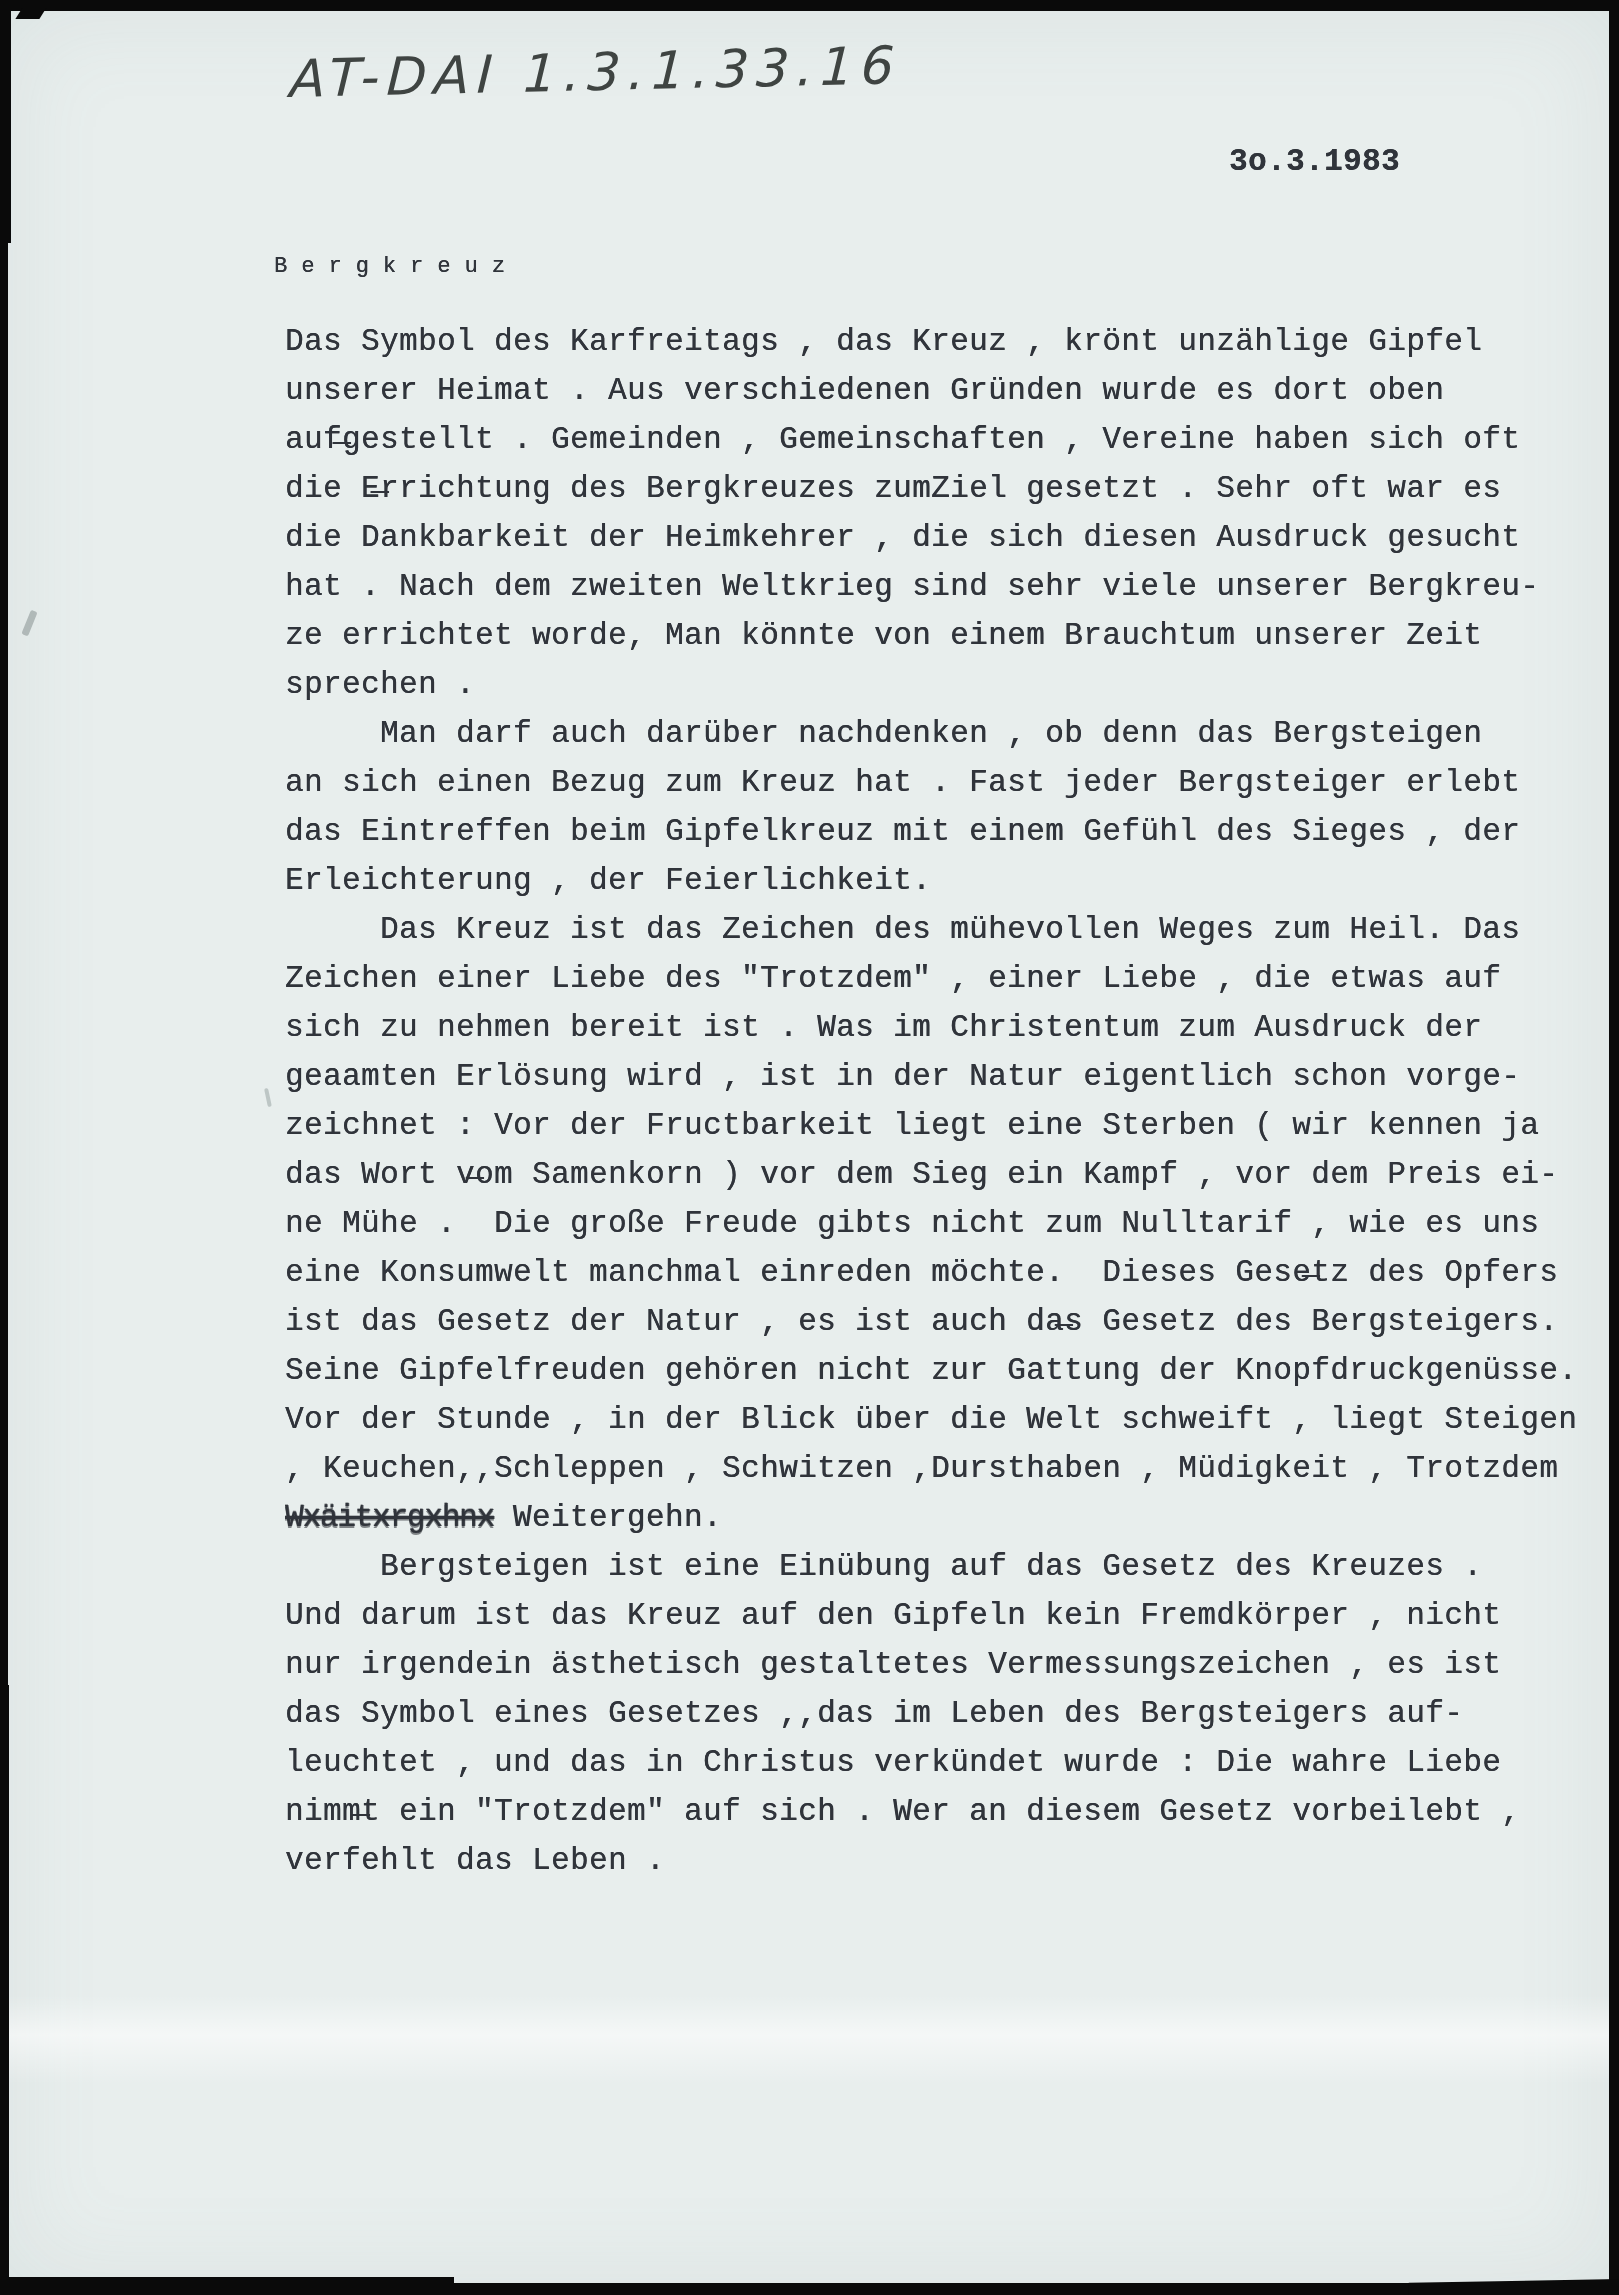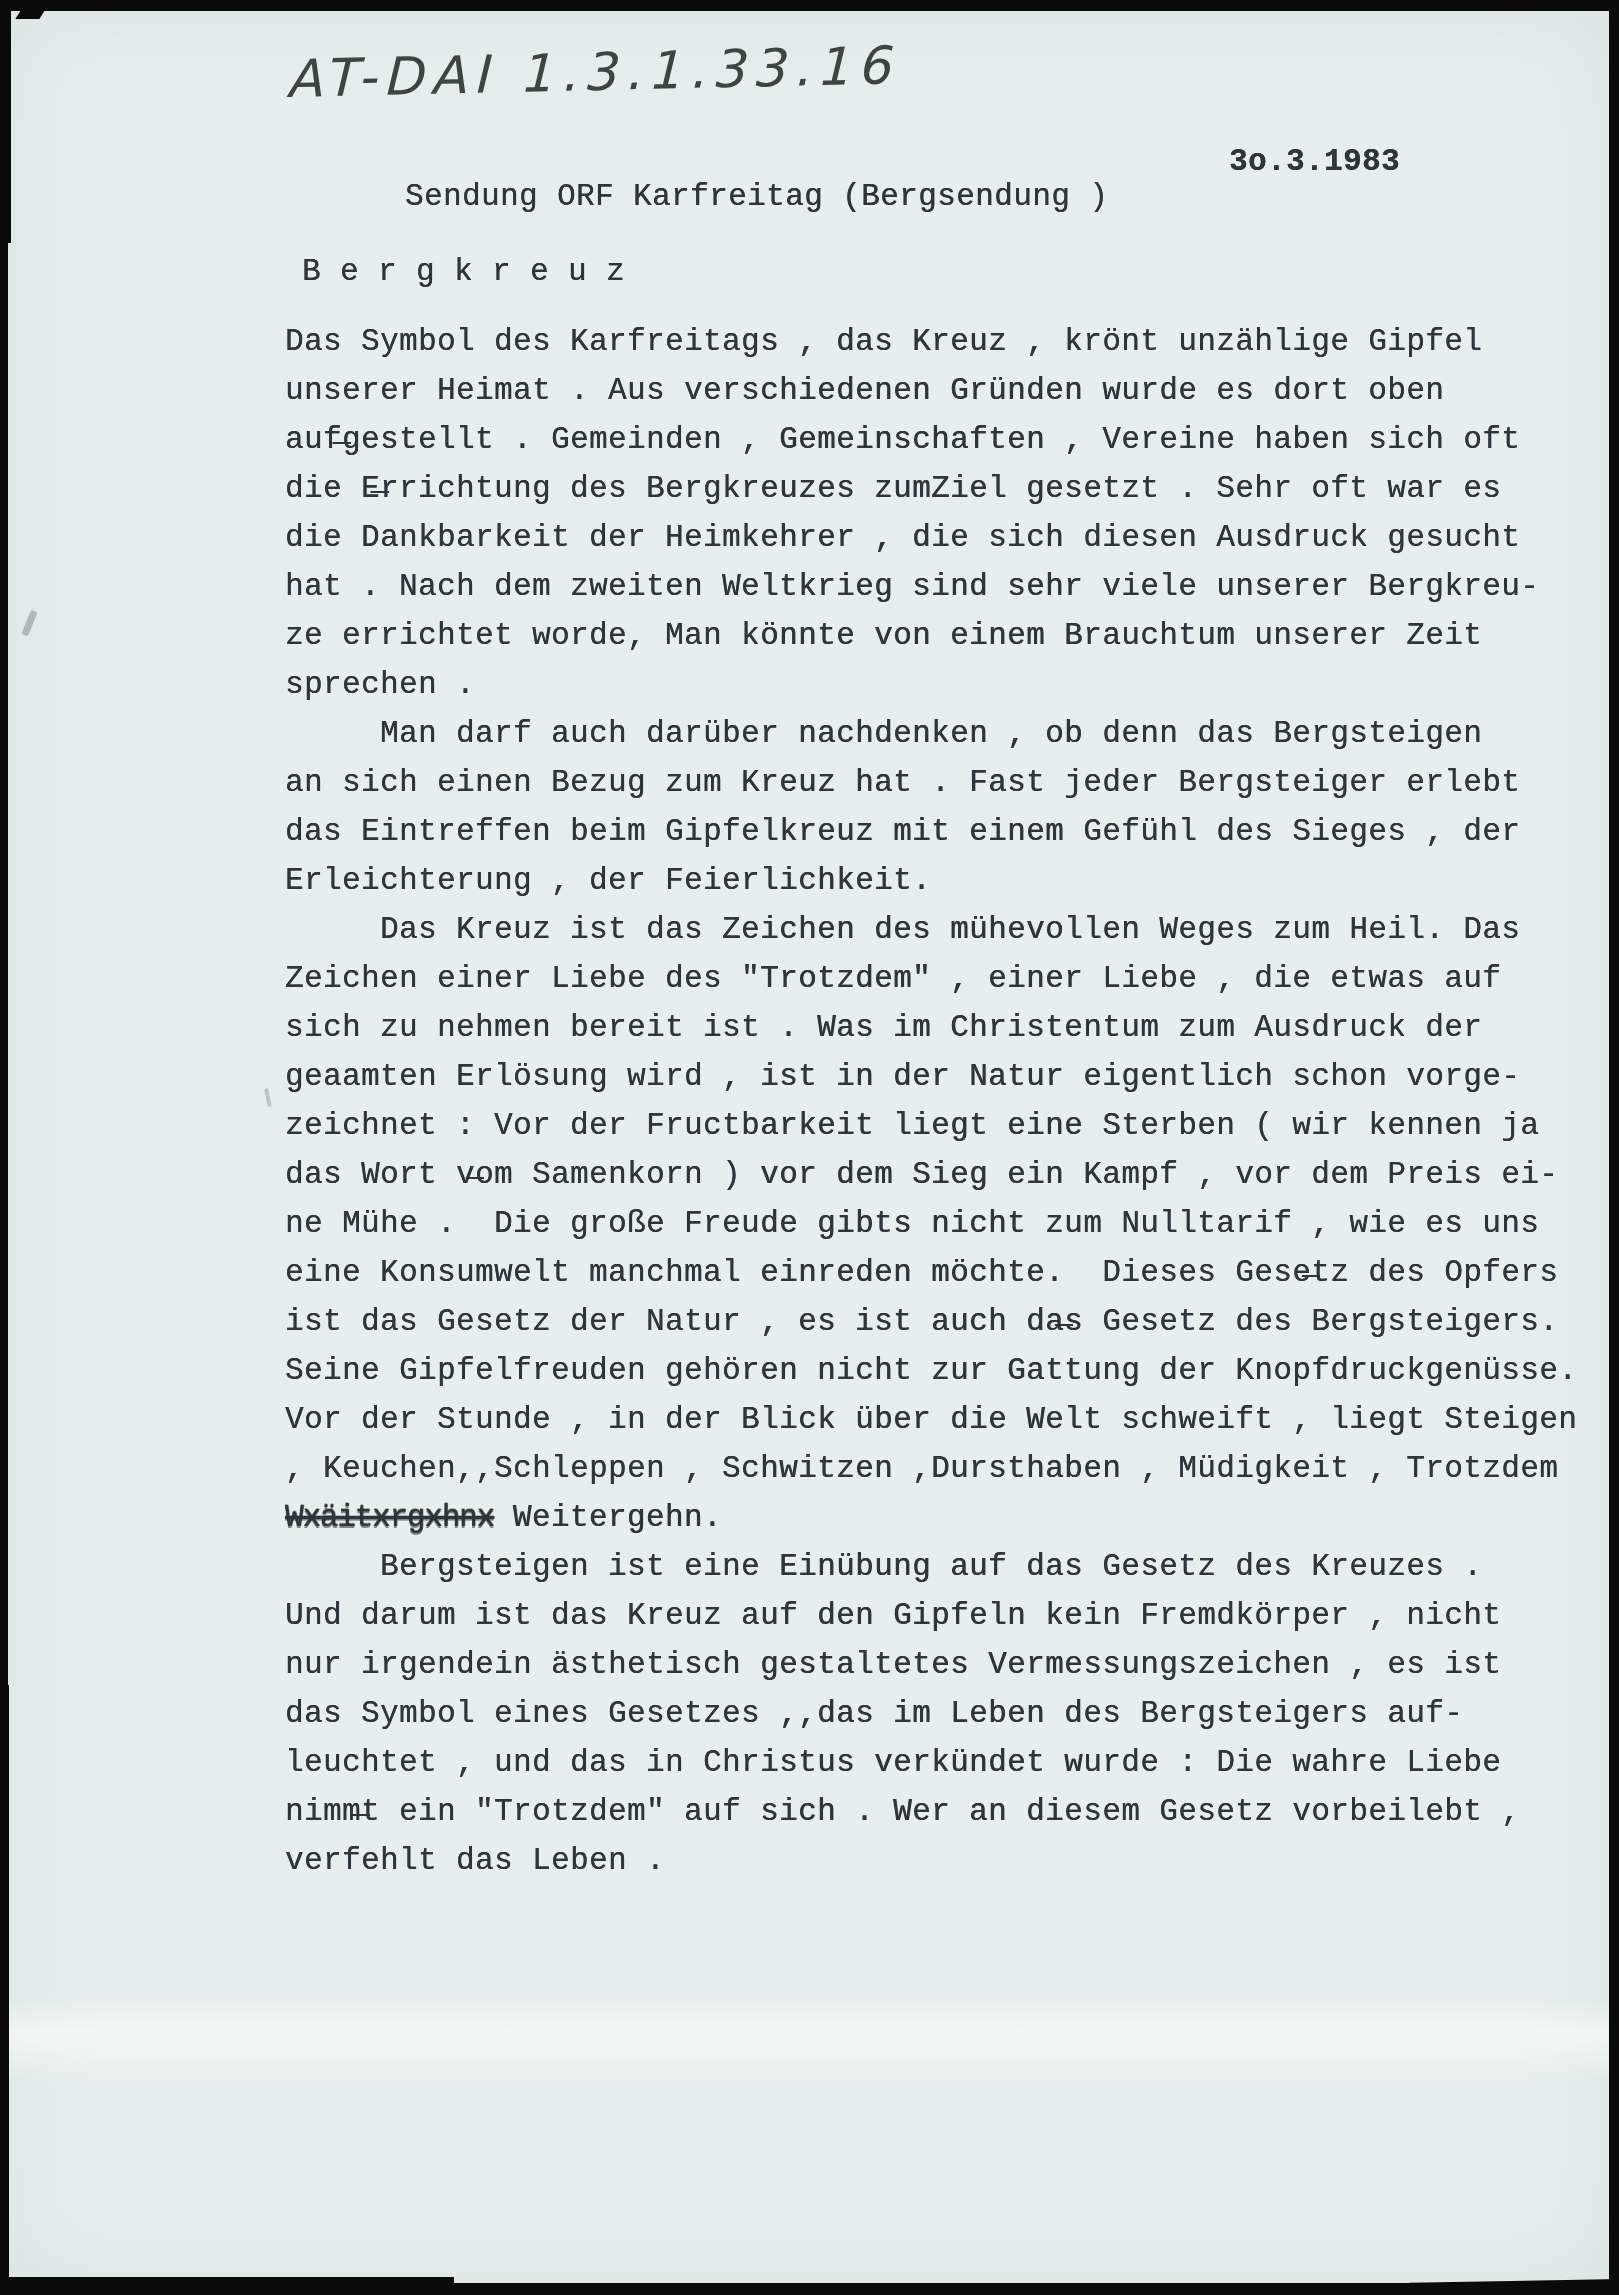--- a/index.html
+++ b/index.html
@@ -27,22 +27,22 @@
     font-style:italic;font-weight:400;
     font-size:52px;letter-spacing:7.3px;
     color:var(--handwriting);
     transform:rotate(-1.3deg) skewX(-4deg);
     white-space:pre;
   }
   .typed{color:var(--ink);text-shadow:0.3px 0 0 currentColor;}
   .header-line{position:absolute;left:283px;top:133px;width:1215px;height:49px;font-size:31px;letter-spacing:0.4px;white-space:pre;}
   .header-line .date{position:absolute;left:938px;top:0;font-weight:bold;}
   .doc-title{
-    position:absolute;left:294px;top:243px;
-    font-size:31px;letter-spacing:0.4px;white-space:pre;
+    position:absolute;left:266px;top:243px;
+    font-size:22px;letter-spacing:0.4px;white-space:pre;
   }
   .body{
     position:absolute;left:277px;top:306px;width:1328px;
     font-size:31px;letter-spacing:0.4px;line-height:49px;
     white-space:pre;
   }
   .tline{height:49px;}
   .seg-xout{
     font-weight:normal;
     text-decoration:line-through;
@@ -62,21 +62,20 @@
 </style>
 </head>
 <body>
 
 <div class="scan">
   <div class="paper">
 
     <div class="handwriting">AT-DAI 1.3.1.33.16</div>
 
     <div class="header-line typed">
-      <span>Sendung ORF Karfreitag (Bergsendung )</span>
       <span class="date">3o.3.1983</span>
     </div>
 
     <div class="doc-title typed">B e r g k r e u z</div>
 
     <div class="body typed"><div class="tline"><span>Das Symbol des Karfreitags , das Kreuz , krönt unzählige Gipfel</span></div><div class="tline"><span>unserer Heimat . Aus verschiedenen Gründen wurde es dort oben</span></div><div class="tline"><span>auf̶gestellt . Gemeinden , Gemeinschaften , Vereine haben sich oft</span></div><div class="tline"><span>die E̶rrichtung des Bergkreuzes zumZiel gesetzt . Sehr oft war es</span></div><div class="tline"><span>die Dankbarkeit der Heimkehrer , die sich diesen Ausdruck gesucht</span></div><div class="tline"><span>hat . Nach dem zweiten Weltkrieg sind sehr viele unserer Bergkreu-</span></div><div class="tline"><span>ze errichtet worde, Man könnte von einem Brauchtum unserer Zeit</span></div><div class="tline"><span>sprechen .</span></div><div class="tline"><span>     Man darf auch darüber nachdenken , ob denn das Bergsteigen</span></div><div class="tline"><span>an sich einen Bezug zum Kreuz hat . Fast jeder Bergsteiger erlebt</span></div><div class="tline"><span>das Eintreffen beim Gipfelkreuz mit einem Gefühl des Sieges , der</span></div><div class="tline"><span>Erleichterung , der Feierlichkeit.</span></div><div class="tline"><span>     Das Kreuz ist das Zeichen des mühevollen Weges zum Heil. Das</span></div><div class="tline"><span>Zeichen einer Liebe des "Trotzdem" , einer Liebe , die etwas auf</span></div><div class="tline"><span>sich zu nehmen bereit ist . Was im Christentum zum Ausdruck der</span></div><div class="tline"><span>geaamten Erlösung wird , ist in der Natur eigentlich schon vorge-</span></div><div class="tline"><span>zeichnet : Vor der Fructbarkeit liegt eine Sterben ( wir kennen ja</span></div><div class="tline"><span>das Wort v̶om Samenkorn ) vor dem Sieg ein Kampf , vor dem Preis ei-</span></div><div class="tline"><span>ne Mühe .  Die große Freude gibts nicht zum Nulltarif , wie es uns</span></div><div class="tline"><span>eine Konsumwelt manchmal einreden möchte.  Dieses Gese̶tz des Opfers</span></div><div class="tline"><span>ist das Gesetz der Natur , es ist auch da̶s Gesetz des Bergsteigers.</span></div><div class="tline"><span>Seine Gipfelfreuden gehören nicht zur Gattung der Knopfdruckgenüsse.</span></div><div class="tline"><span>Vor der Stunde , in der Blick über die Welt schweift , liegt Steigen</span></div><div class="tline"><span>, Keuchen,,Schleppen , Schwitzen ,Dursthaben , Müdigkeit , Trotzdem</span></div><div class="tline"><span class="seg-xout">Wxäitxrgxhnx</span><span> Weitergehn.</span></div><div class="tline"><span>     Bergsteigen ist eine Einübung auf das Gesetz des Kreuzes .</span></div><div class="tline"><span>Und darum ist das Kreuz auf den Gipfeln kein Fremdkörper , nicht</span></div><div class="tline"><span>nur irgendein ästhetisch gestaltetes Vermessungszeichen , es ist</span></div><div class="tline"><span>das Symbol eines Gesetzes ,,das im Leben des Bergsteigers auf-</span></div><div class="tline"><span>leuchtet , und das in Christus verkündet wurde : Die wahre Liebe</span></div><div class="tline"><span>nimm̶t ein "Trotzdem" auf sich . Wer an diesem Gesetz vorbeilebt ,</span></div><div class="tline"><span>verfehlt das Leben .</span></div></div>
 
     <div class="crease-1"></div>
     <div class="crease-2"></div>
     <div class="fold-light"></div>

